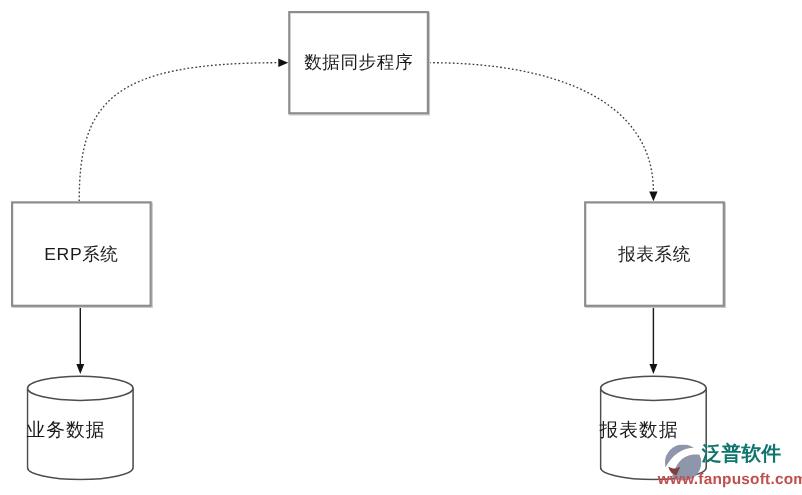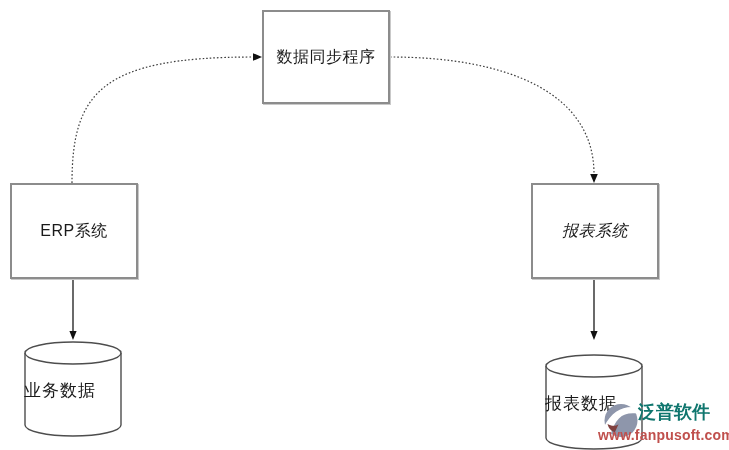--- a/index.html
+++ b/index.html
@@ -18,24 +18,24 @@
     background:#ffffff;
     border:2px solid #8c8c8c;
     box-shadow:1px 1px 0 #c9c9c9;
     display:flex;align-items:center;justify-content:center;
     box-sizing:border-box;
     font-size:16px;
     letter-spacing:0.5px;
   }
   .box-sync{left:262px;top:10px;}
   .box-erp{left:10px;top:183px;height:96px;}
-  .box-report{left:531px;top:183px;height:96px;font-style:italic;}
+  .box-report{left:531px;top:183px;height:96px;}
   .cyl{position:absolute;width:98px;height:96px;}
   .cyl-left{left:24px;top:341px;}
-  .cyl-right{left:545px;top:354px;}
+  .cyl-right{left:545px;top:341px;}
   .cyl svg{position:absolute;left:0;top:0;}
   .cyl-label{
     position:absolute;left:0;top:38px;width:98px;
     text-align:left;font-size:17px;letter-spacing:1px;
   }
   .watermark{position:absolute;left:598px;top:396px;width:131px;height:48px;}
   .wm-logo{position:absolute;left:6px;top:8px;}
   .wm-brand{
     position:absolute;left:40px;top:4px;
     font-size:18px;font-weight:bold;

